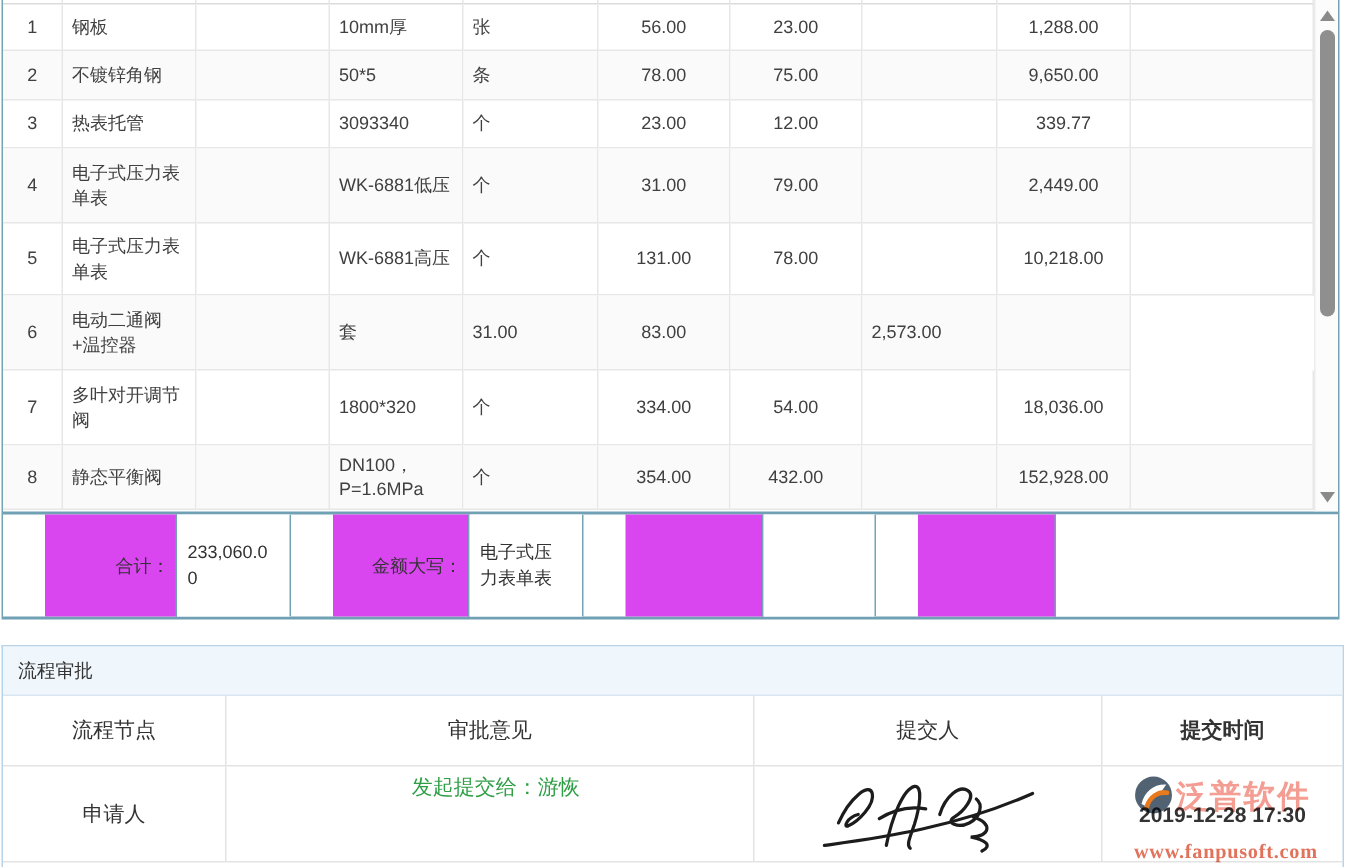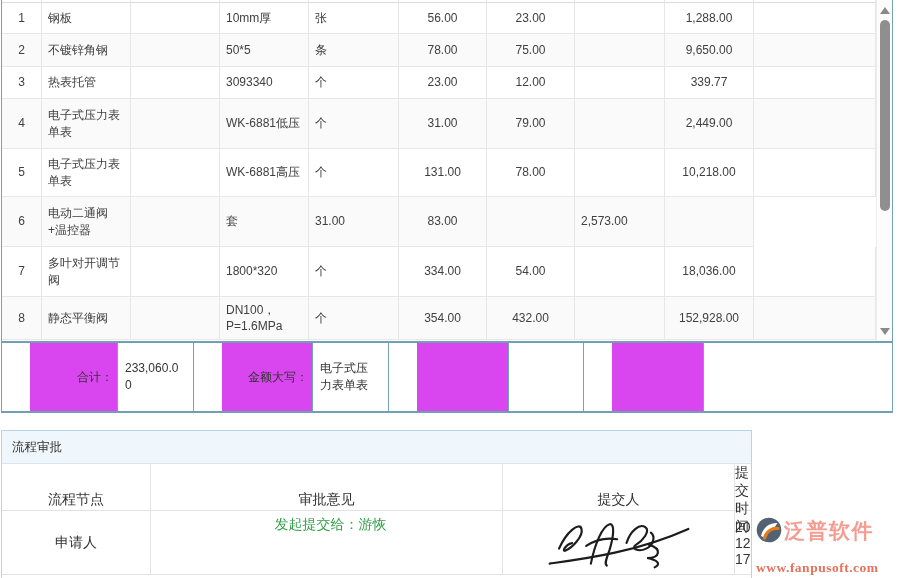--- a/index.html
+++ b/index.html
@@ -47,30 +47,30 @@
   }
   .totals > div { border-right:1px solid #74a3b4; display:flex; align-items:center; background:#fff; }
   .totals > div:last-child { border-right:none; }
   .totals > div.lbl { background:#d946ef; justify-content:flex-end; padding-right:4px; color:#333;margin-left:28px; }
   .totals > div.val { padding-left:7px; }
   .totals .wrapnum { width:58px; word-break:break-all; line-height:1.45; }
   .totals .wrapcaps { width:52px; line-height:1.45; }
 
   
   .panel {
-    position:absolute; left:1px; top:430px; width:751px; height:148px;
+    position:absolute; left:1px; top:430px; width:895px; height:148px;
     border:1px solid #b9d3e8; border-bottom:none; background:#fff; overflow:hidden;
   }
   .panel-title {
     height:33px; background:#eff6fc; border-bottom:1px solid #d9e6f2;
     display:flex; align-items:center; padding-left:10px; font-size:12.5px; color:#333;
   }
   .arow { display:grid; grid-template-columns:149px 352px 232px 1fr; position:relative; z-index:2; }
   .arow > div { border-right:1px solid #e3e3e3; display:flex; align-items:center; justify-content:center; font-size:14px; }
-  .arow > div:last-child { border-right:none; }
+  .arow > div:last-child { border-right:none;font-weight:bold; }
   .arow.head { height:47px; border-bottom:1px solid #e3e3e3; }
   .arow.data { height:64px; border-bottom:1px solid #e3e3e3; }
   .arow.data .opinion {
     align-items:flex-start; justify-content:center;
     padding-left:8px; color:#2e9e45; line-height:1.9;
   }
   .sig-box svg { display:block; }
   .timecell { color:#333; }
 
   

